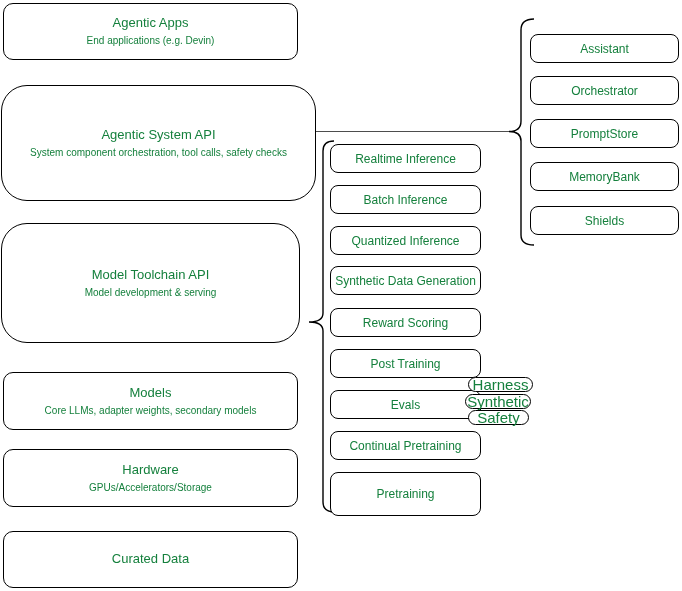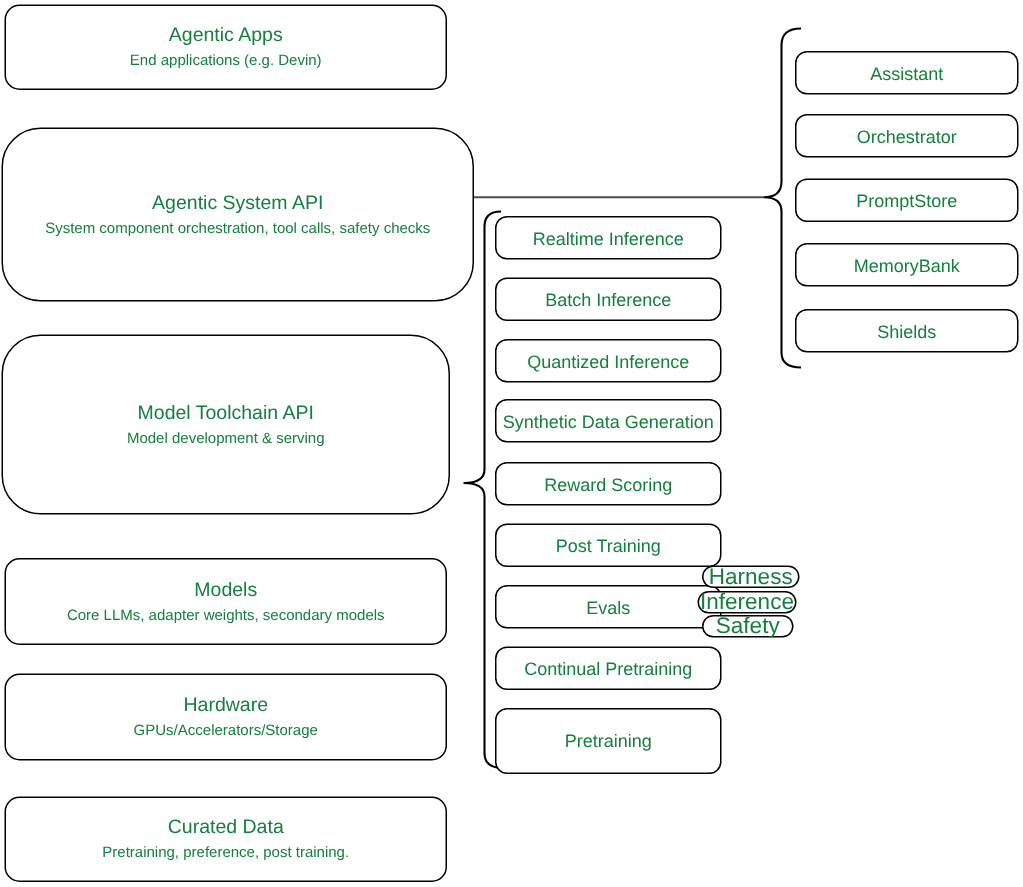--- a/index.html
+++ b/index.html
@@ -88,35 +88,34 @@
     <div class="sub">Core LLMs, adapter weights, secondary models</div>
   </div>
 
   <div class="node r10" style="left:3px; top:449px; width:295px; height:58px;">
     <div class="title">Hardware</div>
     <div class="sub">GPUs/Accelerators/Storage</div>
   </div>
 
   <div class="node r10" style="left:3px; top:531px; width:295px; height:57px;">
     <div class="title">Curated Data</div>
-    <div class="sub">Pretraining, preference, post training.</div>
   </div>
 
   <div class="item" style="left:330px; top:144px; width:151px; height:29px;">Realtime Inference</div>
   <div class="item" style="left:330px; top:185px; width:151px; height:29px;">Batch Inference</div>
   <div class="item" style="left:330px; top:226px; width:151px; height:29px;">Quantized Inference</div>
   <div class="item" style="left:330px; top:266px; width:151px; height:29px;">Synthetic Data Generation</div>
   <div class="item" style="left:330px; top:308px; width:151px; height:29px;">Reward Scoring</div>
   <div class="item" style="left:330px; top:349px; width:151px; height:29px;">Post Training</div>
   <div class="item" style="left:330px; top:390px; width:151px; height:29px;">Evals</div>
   <div class="item" style="left:330px; top:431px; width:151px; height:29px;">Continual Pretraining</div>
   <div class="item" style="left:330px; top:472px; width:151px; height:44px;">Pretraining</div>
 
   <div class="pill" style="left:468px; top:377px; width:65px; height:15px;">Harness</div>
-  <div class="pill" style="left:465px; top:394px; width:66px; height:15px;">Inference</div>
+  <div class="pill" style="left:465px; top:394px; width:66px; height:15px;">Synthetic</div>
   <div class="pill" style="left:468px; top:410px; width:61px; height:15px;">Safety</div>
 
   <div class="item" style="left:530px; top:34px; width:149px; height:29px;">Assistant</div>
   <div class="item" style="left:530px; top:76px; width:149px; height:29px;">Orchestrator</div>
   <div class="item" style="left:530px; top:119px; width:149px; height:29px;">PromptStore</div>
   <div class="item" style="left:530px; top:162px; width:149px; height:29px;">MemoryBank</div>
   <div class="item" style="left:530px; top:206px; width:149px; height:29px;">Shields</div>
 
 </div>
 

